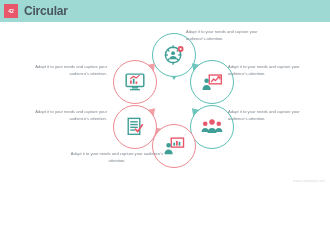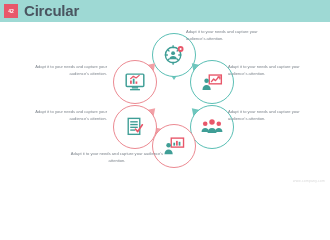--- a/index.html
+++ b/index.html
@@ -17,21 +17,21 @@
     background:#9ed9d4;
   }
   .badge{
     position:absolute;left:4px;top:4px;width:14px;height:14px;
     background:#e8576a;color:#ffffff;
     font-size:5px;line-height:14px;text-align:center;
     font-weight:bold;letter-spacing:0;
   }
   .title{
     position:absolute;left:24px;top:2px;
-    font-size:15px;line-height:18px;font-weight:bold;
+    font-size:12px;line-height:18px;font-weight:bold;
     color:#4a5560;letter-spacing:-0.2px;
   }
 
   
   .node{position:absolute;width:44px;height:44px;}
   .pin{
     position:absolute;left:0;top:0;width:44px;height:44px;
     border-radius:50%;
     background:#ffffff;
     box-sizing:border-box;

